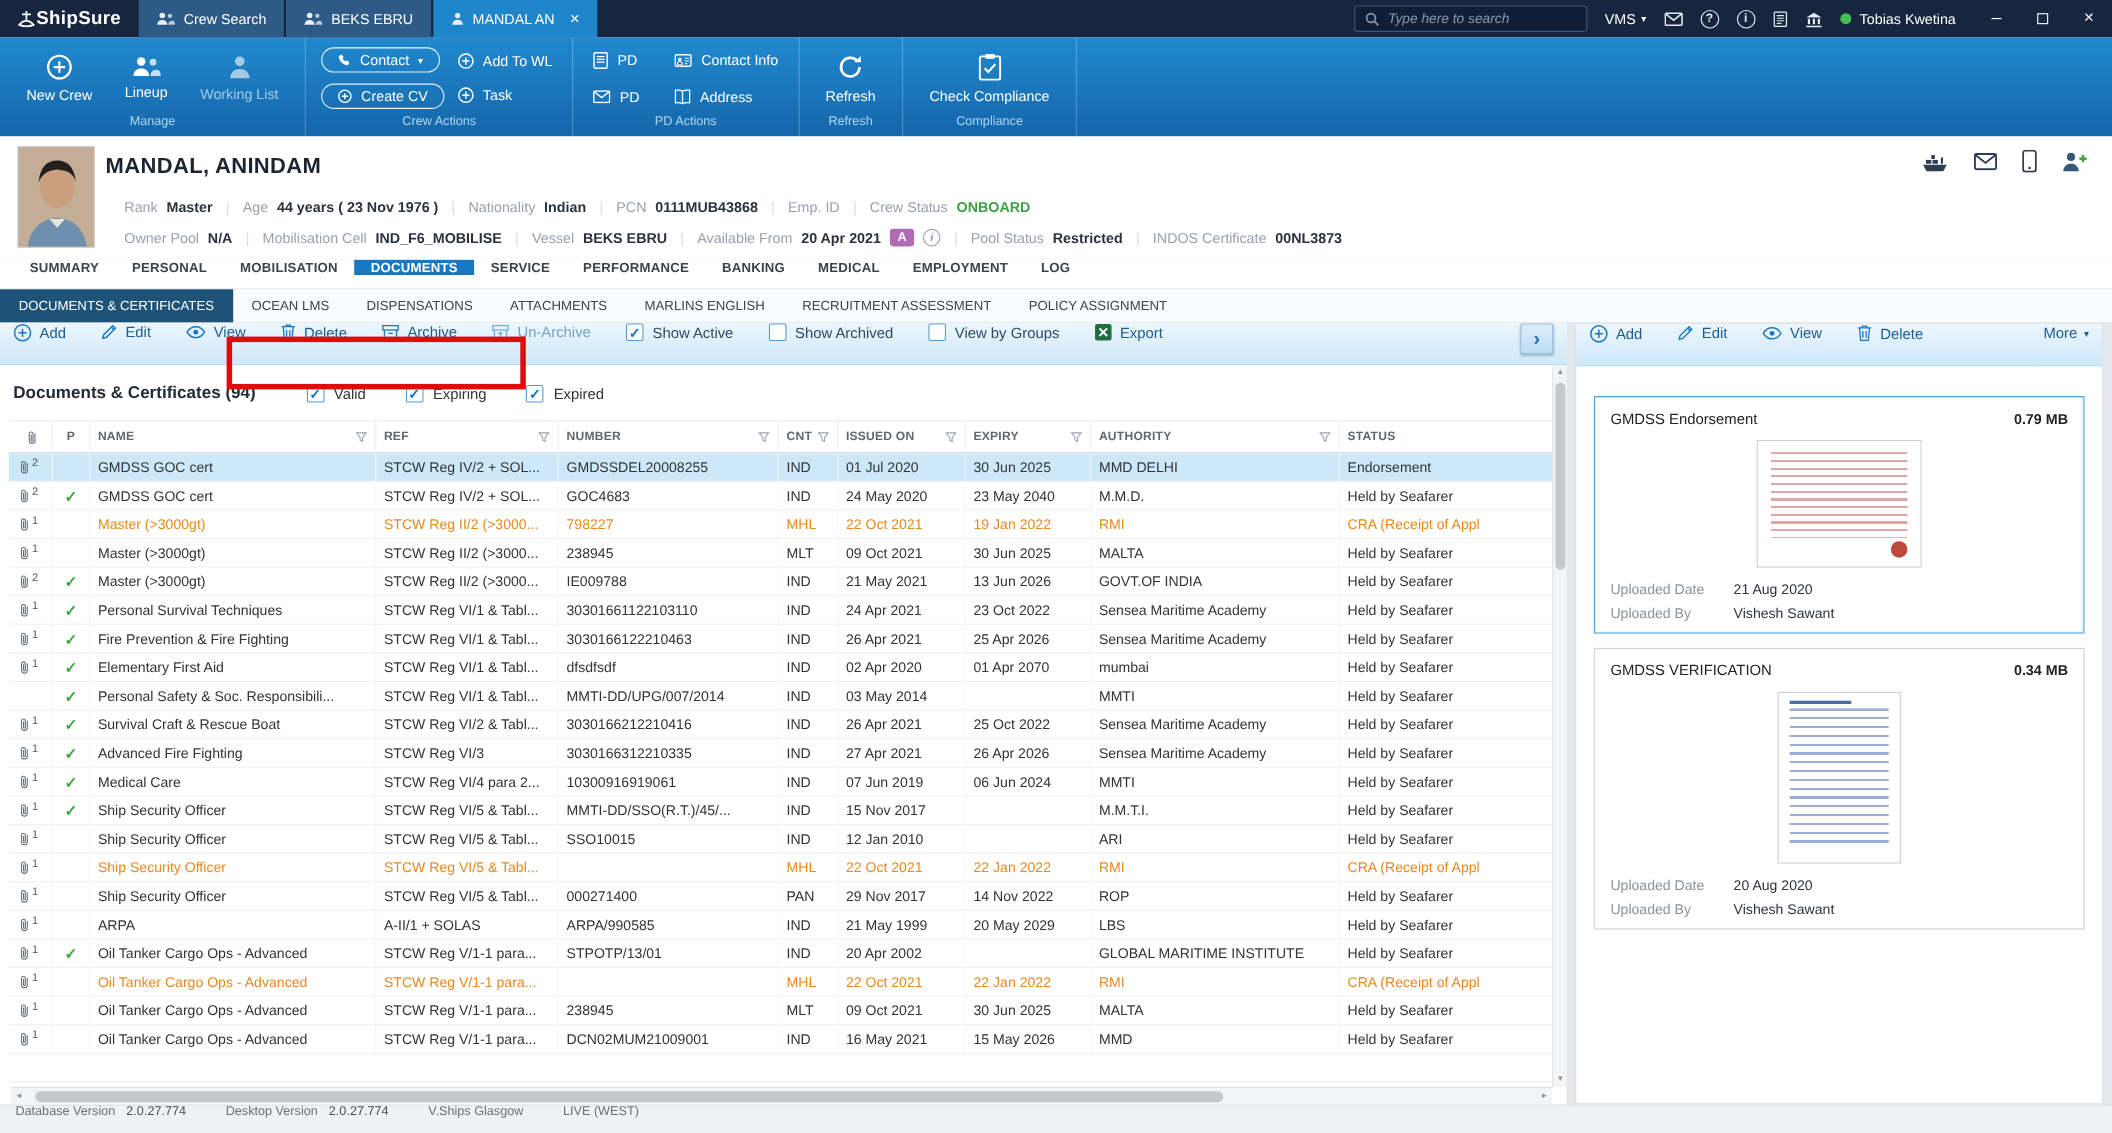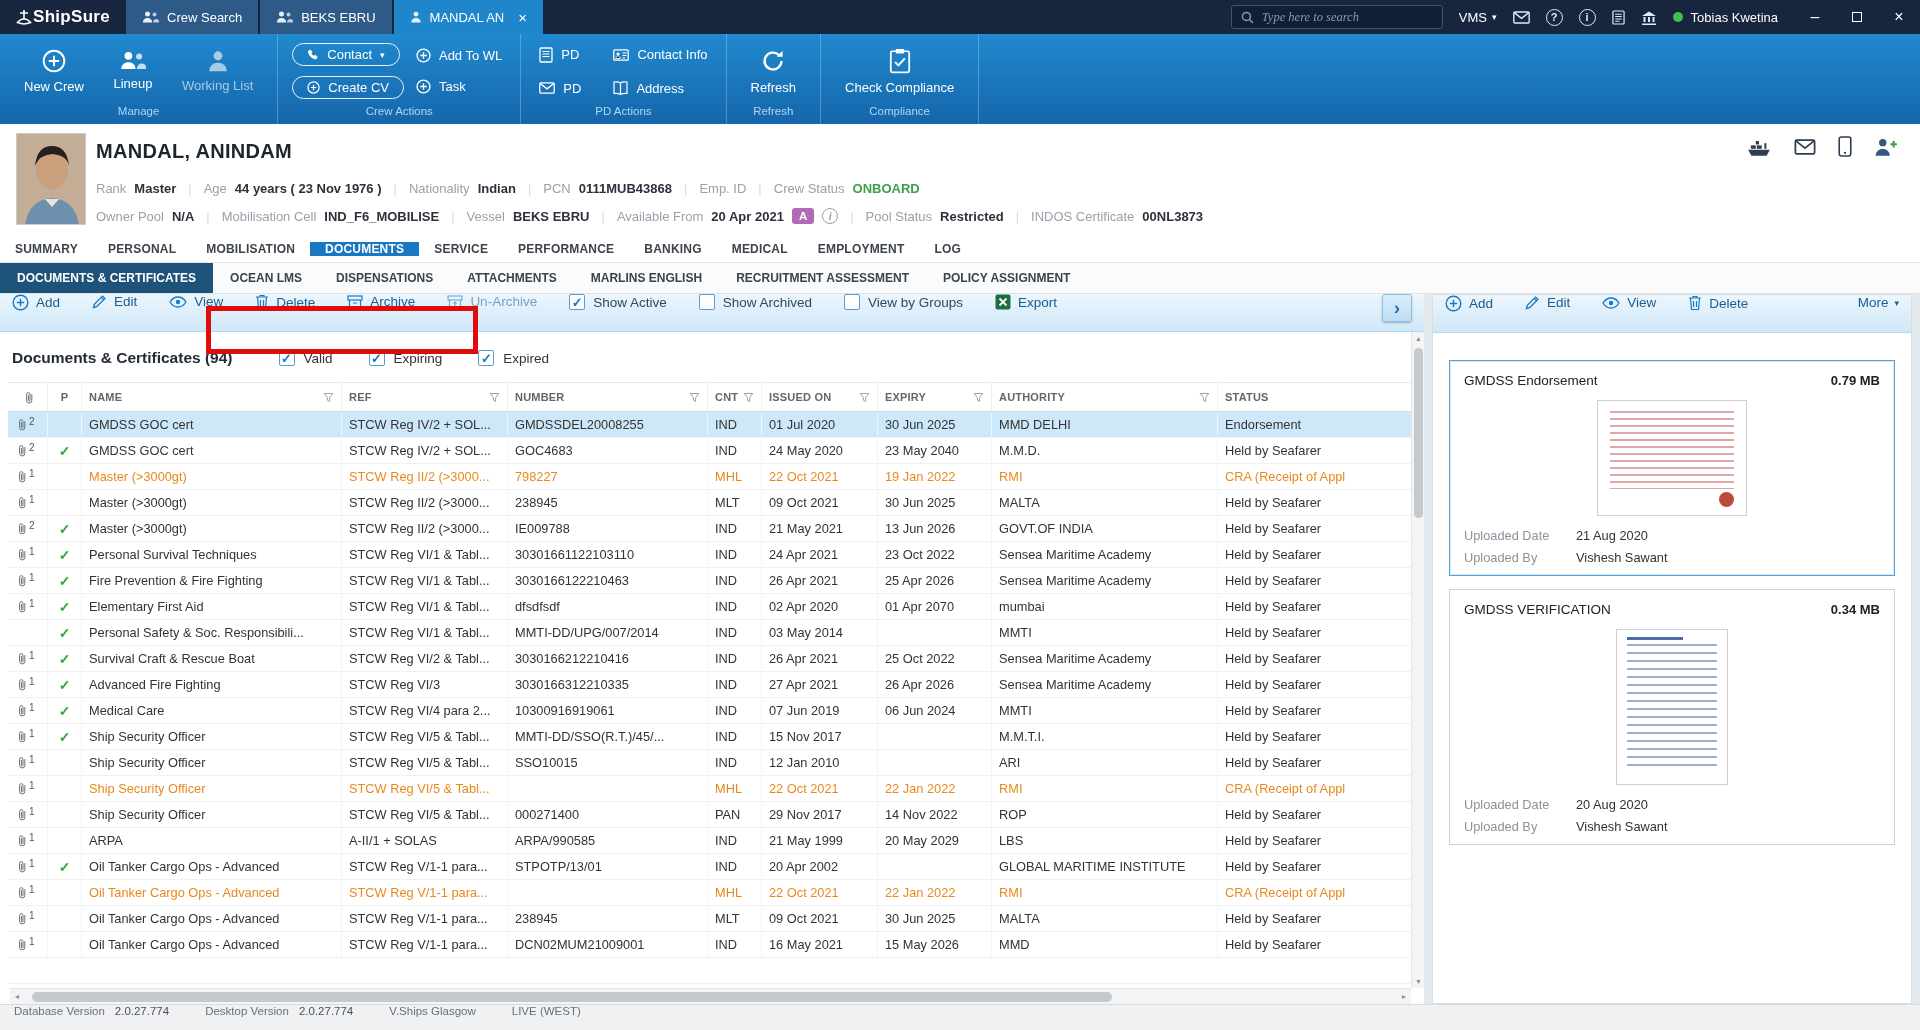--- a/index.html
+++ b/index.html
@@ -10,21 +10,21 @@
 
 .titlebar{height:34px;background:#17253e;display:flex;align-items:stretch;color:#fff}
 .logo{display:flex;align-items:center;gap:1px;padding:0 16px;font-size:17px;font-weight:bold;letter-spacing:.3px}
 .tb-tabs{display:flex;align-items:stretch;gap:2px}
 .tb-tab{display:flex;align-items:center;gap:8px;padding:0 16px;background:#2d5a86;font-size:13px;cursor:default}
 .tb-tab.active{background:#1f86cc}
 .tbi{display:flex;color:#e8f1fa}
 .tbx{margin-left:6px;font-size:15px;line-height:1}
 .tb-right{margin-left:auto;display:flex;align-items:center;gap:16px}
 .searchbox{display:flex;align-items:center;gap:8px;width:212px;height:24px;background:#101e36;border:1px solid #3e5574;border-radius:3px;padding:0 9px}
-.searchbox input{flex:1;background:transparent;border:0;outline:0;color:#0ea5e9;font-size:12.5px;font-family:Liberation Serif, serif}
+.searchbox input{flex:1;background:transparent;border:0;outline:0;color:#0ea5e9;font-size:12.5px;font-family:Liberation Sans, sans-serif}
 .searchbox input::placeholder{color:#8b99ad;font-style:italic}
 .vms{display:flex;align-items:center;gap:5px;font-size:13px}
 .chev{font-size:9px}
 .tbicons{display:flex;align-items:center;gap:16px;color:#e4ebf3}
 .circ{width:17px;height:17px;border:1.4px solid #e4ebf3;border-radius:50%;display:flex;align-items:center;justify-content:center;font-size:11px;font-weight:bold}
 .user{display:flex;align-items:center;gap:8px;font-size:13px}
 .udot{width:10px;height:10px;border-radius:50%;background:#43c04d}
 .wctrl{display:flex;align-items:stretch;height:34px}
 .wbtn{width:42px;display:flex;align-items:center;justify-content:center;font-size:16px}
 .wbox{width:10px;height:10px;border:1.4px solid #fff}
@@ -38,38 +38,38 @@
 .rbig.dim{opacity:.6}
 .cacol{display:flex;flex-direction:column;gap:10px;align-items:flex-start}
 .pill{display:flex;align-items:center;gap:8px;border:1px solid rgba(255,255,255,.9);border-radius:14px;padding:3px 14px;font-size:13px}
 .flat{display:flex;align-items:center;gap:8px;font-size:13px;padding:3px 4px}
 .pdgrid{display:grid;grid-template-columns:auto auto;gap:12px 24px;align-items:center}
 
 
 .pheader{height:112px;background:#fff;position:relative}
 .photo{position:absolute;left:16px;top:9px;width:70px;height:92px;border:1px solid #c9ccd1;overflow:hidden;background:#c3ad97}
 .pname{position:absolute;left:96px;top:16px;font-size:20px;font-weight:bold;color:#1d2430;letter-spacing:.3px}
-.prow{position:absolute;left:96px;display:flex;align-items:center;gap:12px;font-size:13px;white-space:nowrap}
+.prow{position:absolute;left:113px;display:flex;align-items:center;gap:12px;font-size:13px;white-space:nowrap}
 .prow1{top:57px}.prow2{top:84px}
 .fitem{display:flex;align-items:center;gap:8px}
 .flabel{color:#9aa1aa}
 .fvalue{color:#2c323b;font-weight:bold}
 .fvalue.green{color:#3fa047}
 .fsep{color:#d8dbe0}
 .fbadge{background:#b16ab5;color:#fff;font-size:11.5px;font-weight:bold;padding:2px 7px;border-radius:3px}
 .finfo{width:16px;height:16px;border:1.4px solid #9aa1aa;border-radius:50%;color:#9aa1aa;font-size:10.5px;display:flex;align-items:center;justify-content:center;font-style:italic;font-weight:bold}
 .hicons{position:absolute;right:22px;top:12px;display:flex;gap:22px;color:#2e3d50;align-items:center}
 .annotation{position:absolute;left:206px;top:182px;width:272px;height:48px;border:5px solid #e00c0c;z-index:40}
 
 
-.maintabs{height:27px;background:#fff;display:flex;align-items:center;padding-left:0;border-bottom:1px solid #e6e9ec}
+.maintabs{height:27px;background:#fff;display:flex;align-items:flex-start;padding-left:12px;border-bottom:1px solid #e6e9ec}
 .mtab{display:flex;align-items:center;padding:0 15px;font-size:12px;font-weight:bold;color:#3c434b;letter-spacing:.2px}
 .mtab.active{background:#1878c4;color:#fff}
 .subtabs{height:31px;background:#fafbfc;display:flex;align-items:stretch;border-bottom:1px solid #dfe3e8}
-.stab{display:flex;align-items:center;padding:0 17px;font-size:12px;font-weight:bold;color:#3c434b}
+.stab{display:flex;align-items:center;padding:0 17px;font-size:12px;font-weight:normal;color:#3c434b}
 .stab.active{background:#1d5379;color:#fff}
 
 
 .content{display:flex;height:710px;background:#e3e8ed;gap:8px}
 .lpane{width:1424px;background:#fff;display:flex;flex-direction:column}
 .rpane{flex:1;margin-right:8px;background:#fff;display:flex;flex-direction:column;border:1px solid #d9dee3}
 .toolbar{height:38px;flex:0 0 38px;background:linear-gradient(180deg,#ecf6fd,#cfe8f8);border-bottom:1px solid #b5d7ee;display:flex;align-items:flex-start;padding:0 12px;gap:32px;color:#1878c4}
 .tbtn{display:flex;align-items:center;gap:7px;font-size:13.5px}
 .tbtn .lb{color:#1a5c90}
 .tbtn.dim{opacity:.55}

